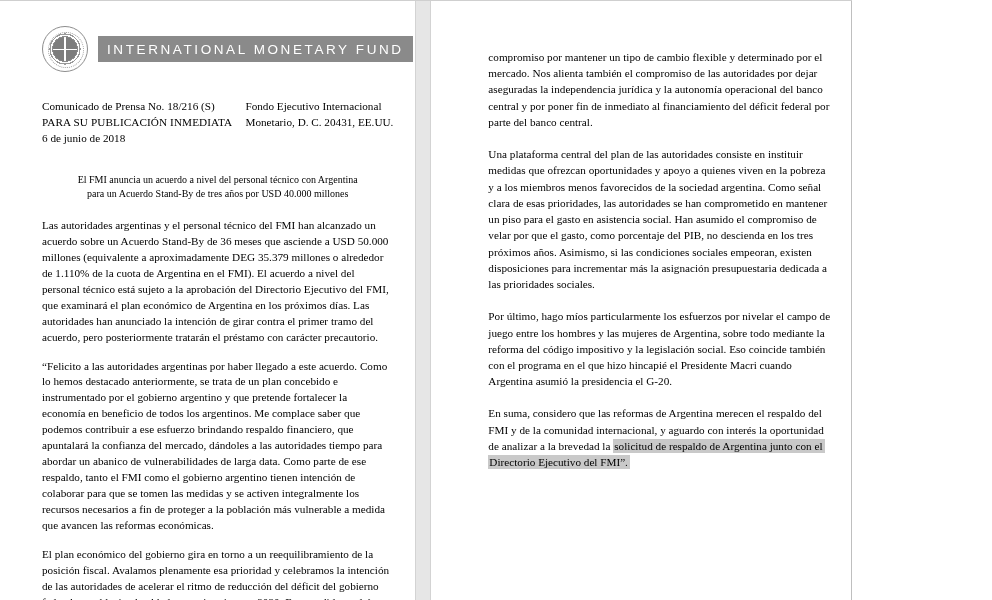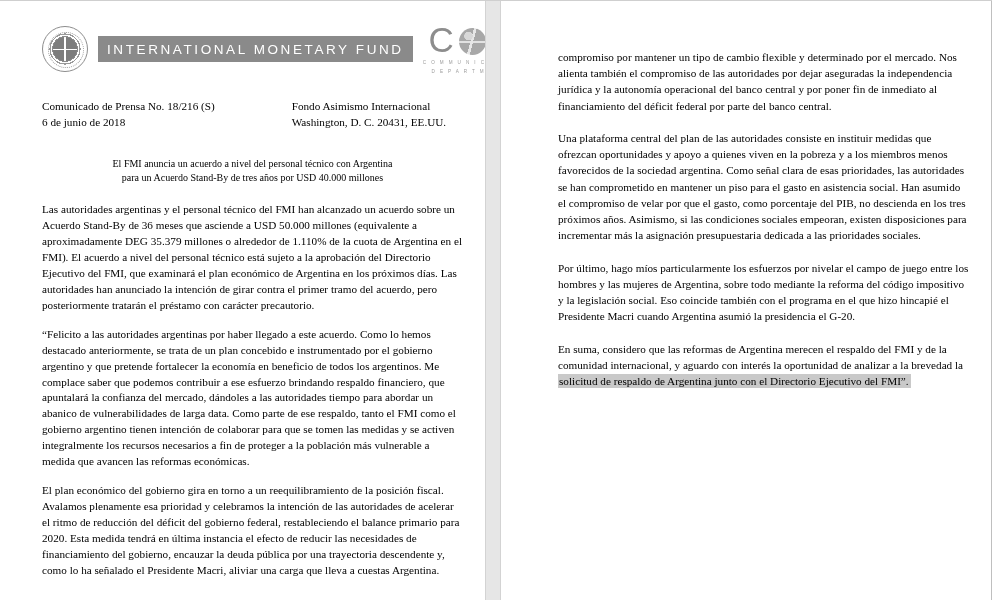--- a/index.html
+++ b/index.html
@@ -10,21 +10,21 @@
   body {
     width: 992px;
     height: 600px;
     overflow: hidden;
     font-family: "Liberation Serif", "DejaVu Serif", serif;
     color: #000000;
   }
 
   #viewer {
     position: relative;
-    width: 992px;
+    width: 852px;
     height: 600px;
     background: #ffffff;
     box-sizing: border-box;
     border-top: 1px solid #cfcfcf;
   }
 
   .pages {
     display: flex;
     flex-direction: row;
     align-items: flex-start;
@@ -223,25 +223,26 @@
               <span class="com-globe"></span>
             </div>
             <div class="com-sub">C O M M U N I C A T I O N S</div>
             <div class="com-sub">D E P A R T M E N T</div>
           </div>
         </div>
 
         <div class="address-row">
           <div class="address-left">
             <div>Comunicado de Prensa No. 18/216 (S)</div>
+            <div class="smallcaps-line">PARA SU PUBLICACIÓN INMEDIATA</div>
             <div>6 de junio de 2018</div>
           </div>
           <div class="address-right">
-            <div>Fondo Asimismo Internacional</div>
-            <div>Washington, D. C. 20431, EE.UU.</div>
+            <div>Fondo Ejecutivo Internacional</div>
+            <div>Monetario, D. C. 20431, EE.UU.</div>
           </div>
         </div>
 
         <div class="doc-title">
           <div>El FMI anuncia un acuerdo a nivel del personal técnico con Argentina</div>
           <div>para un Acuerdo Stand-By de tres años por USD 40.000 millones</div>
         </div>
 
         <p class="para">Las autoridades argentinas y el personal técnico del FMI han alcanzado un acuerdo sobre un Acuerdo Stand-By de 36 meses que asciende a USD 50.000 millones (equivalente a aproximadamente DEG 35.379 millones o alrededor de 1.110% de la cuota de Argentina en el FMI). El acuerdo a nivel del personal técnico está sujeto a la aprobación del Directorio Ejecutivo del FMI, que examinará el plan económico de Argentina en los próximos días. Las autoridades han anunciado la intención de girar contra el primer tramo del acuerdo, pero posteriormente tratarán el préstamo con carácter precautorio.</p>
         <p class="para">“Felicito a las autoridades argentinas por haber llegado a este acuerdo. Como lo hemos destacado anteriormente, se trata de un plan concebido e instrumentado por el gobierno argentino y que pretende fortalecer la economía en beneficio de todos los argentinos. Me complace saber que podemos contribuir a ese esfuerzo brindando respaldo financiero, que apuntalará la confianza del mercado, dándoles a las autoridades tiempo para abordar un abanico de vulnerabilidades de larga data. Como parte de ese respaldo, tanto el FMI como el gobierno argentino tienen intención de colaborar para que se tomen las medidas y se activen integralmente los recursos necesarios a fin de proteger a la población más vulnerable a medida que avancen las reformas económicas.</p>

